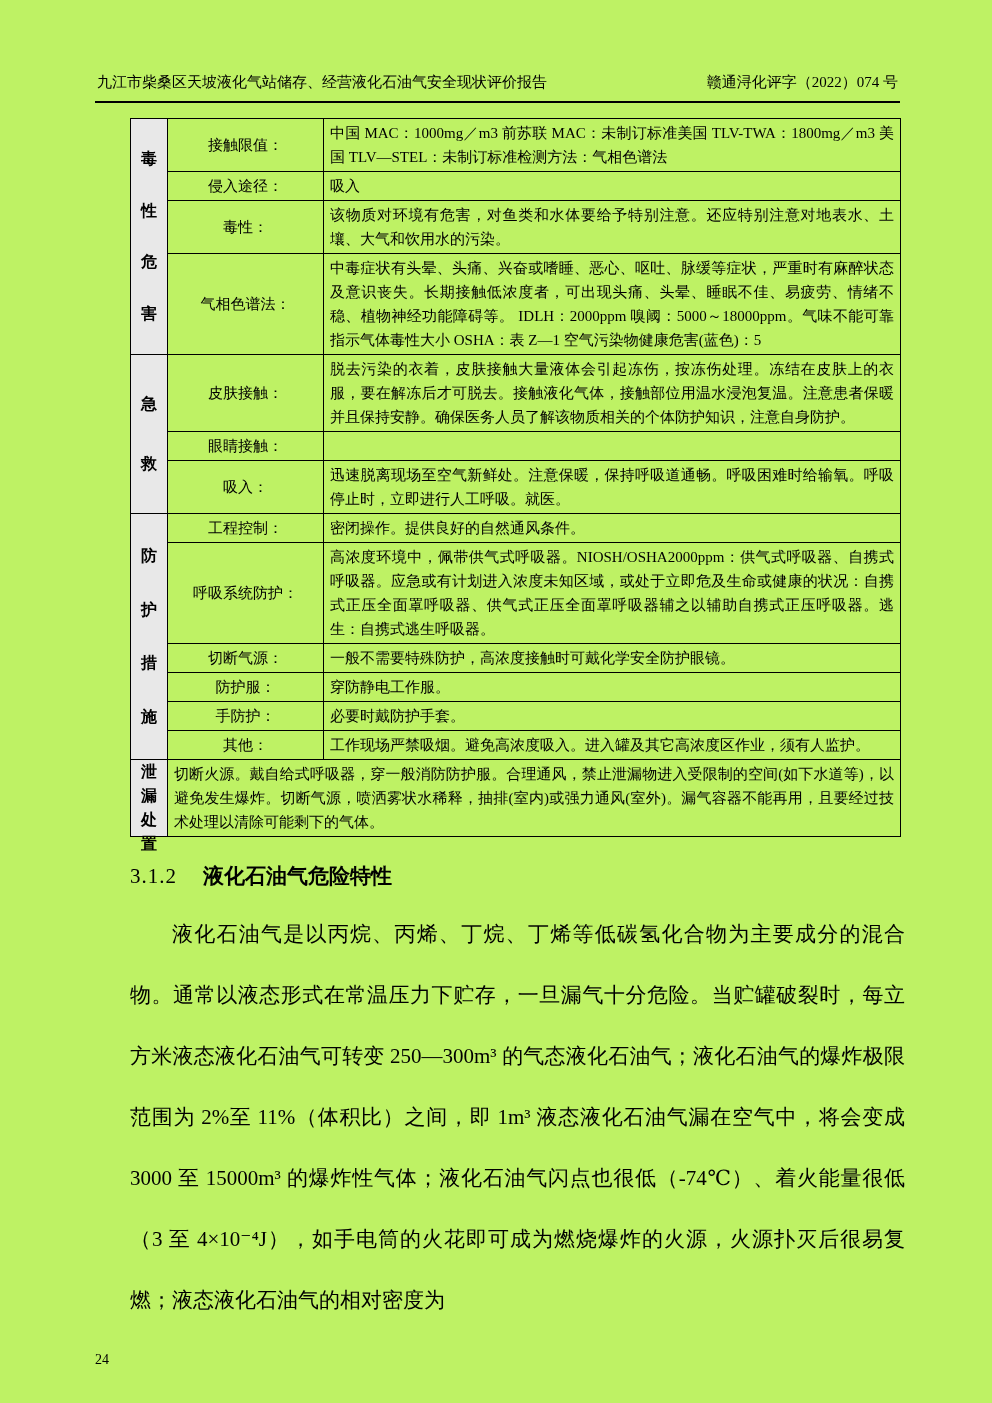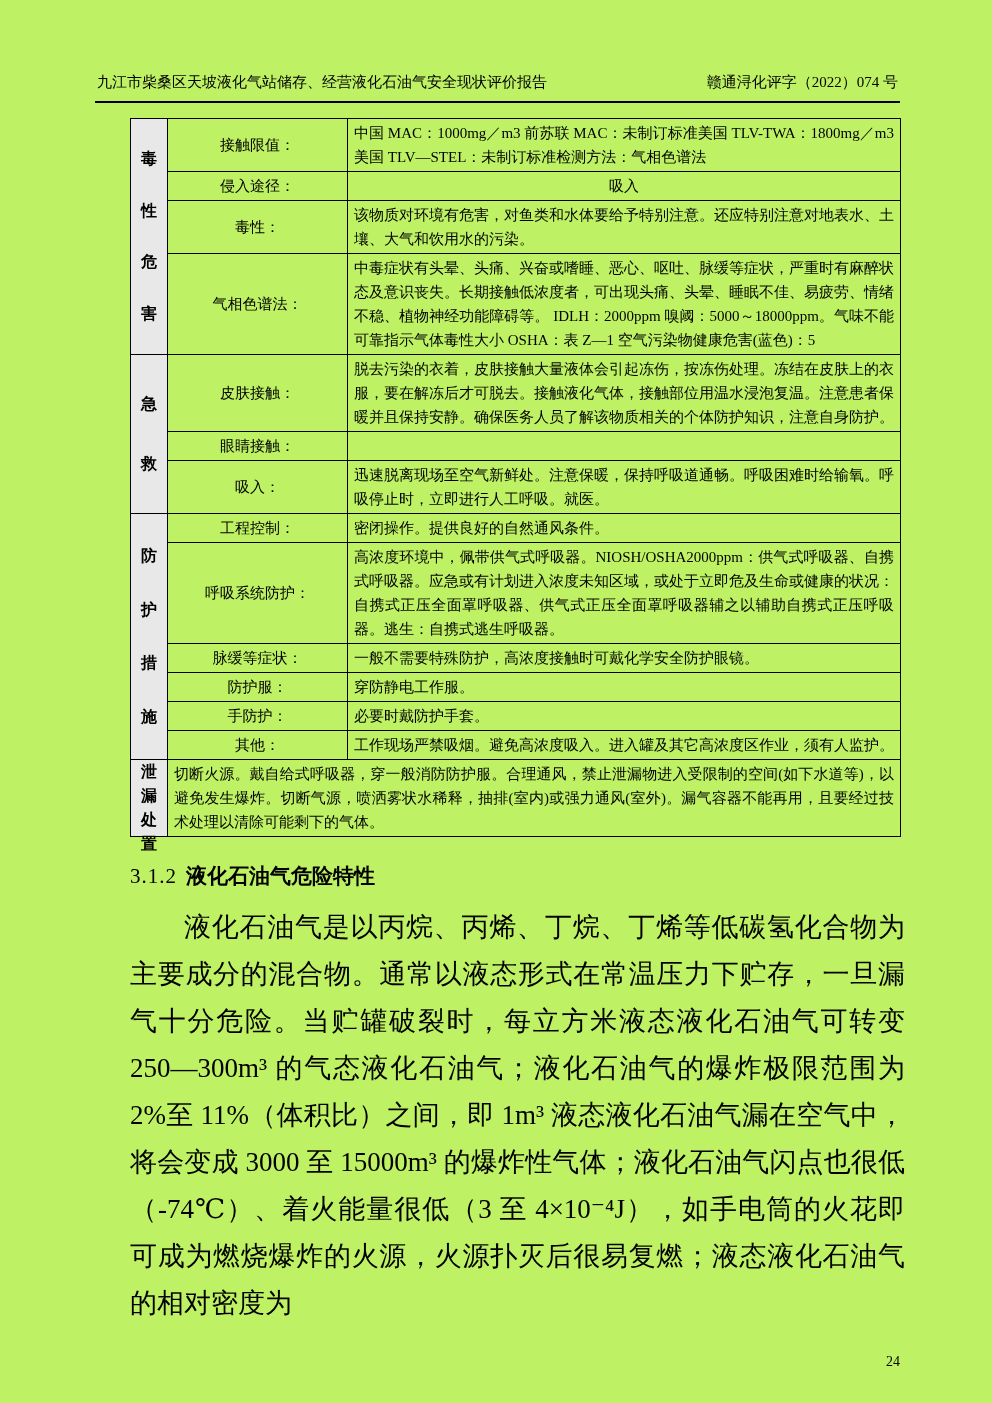--- a/index.html
+++ b/index.html
@@ -52,49 +52,49 @@
     font-size: 16px;
   }
   .v-label {
     position: absolute;
     inset: 0;
     display: flex;
     flex-direction: column;
     justify-content: space-evenly;
     align-items: center;
   }
-  td.lbl { width: 180px; text-align: center; padding: 2px 4px; }
+  td.lbl { width: 156px; text-align: center; padding: 2px 4px; }
   td.val { text-align: justify; padding: 2px 8px; }
-  td.val.center { text-align: center; }
+  td.val.center { }
   tr.short td { height: 28px; margin-top: 32px; }
   
   .section-heading {
     margin: 24px 0 0 0;
     font-size: 21px;
     line-height: 30px;
   }
   .section-heading .num { letter-spacing: 1px; }
   .section-heading .ttl {
     font-weight: bold;
     font-family: Liberation Mono, monospace;
-    margin-left: 9px;
+    margin-left: 26px;
   }
   
   .body-para {
     margin-top: 11px;
-    font-size: 27px;
-    line-height: 47px;
+    font-size: 21px;
+    line-height: 61px;
     text-align: justify;
     text-indent: 2em;
     width: 775px;
   }
   
   .page-num {
     margin-top: 15px;
-    text-align: right;
+    text-align: left;
     font-size: 14px;
   }
 </style>
 </head>
 <body>
 
 <div class="page">
 
   <div class="header">
     <span class="title">九江市柴桑区天坡液化气站储存、经营液化石油气安全现状评价报告</span>
@@ -160,21 +160,21 @@
               </div>
           </td>
           <td class="lbl">工程控制：</td>
           <td class="val">密闭操作。提供良好的自然通风条件。</td>
         </tr>
         <tr>
           <td class="lbl">呼吸系统防护：</td>
           <td class="val">高浓度环境中，佩带供气式呼吸器。NIOSH/OSHA2000ppm：供气式呼吸器、自携式呼吸器。应急或有计划进入浓度未知区域，或处于立即危及生命或健康的状况：自携式正压全面罩呼吸器、供气式正压全面罩呼吸器辅之以辅助自携式正压呼吸器。逃生：自携式逃生呼吸器。</td>
         </tr>
         <tr class="short">
-          <td class="lbl">脉缓等症状：</td>
+          <td class="lbl">切断气源：</td>
           <td class="val">一般不需要特殊防护，高浓度接触时可戴化学安全防护眼镜。</td>
         </tr>
         <tr class="short">
           <td class="lbl">防护服：</td>
           <td class="val">穿防静电工作服。</td>
         </tr>
         <tr class="short">
           <td class="lbl">手防护：</td>
           <td class="val">必要时戴防护手套。</td>
         </tr>

